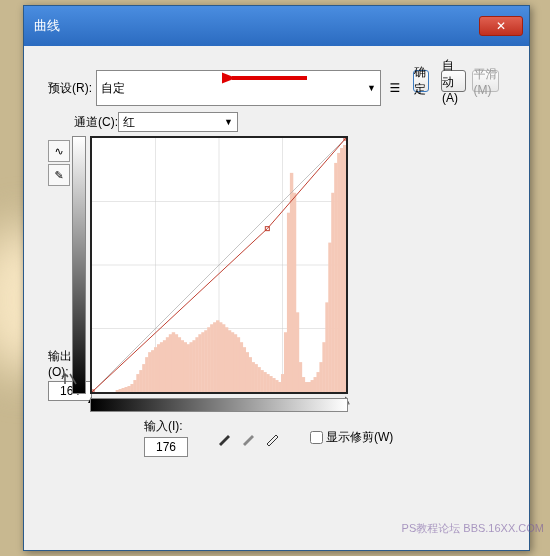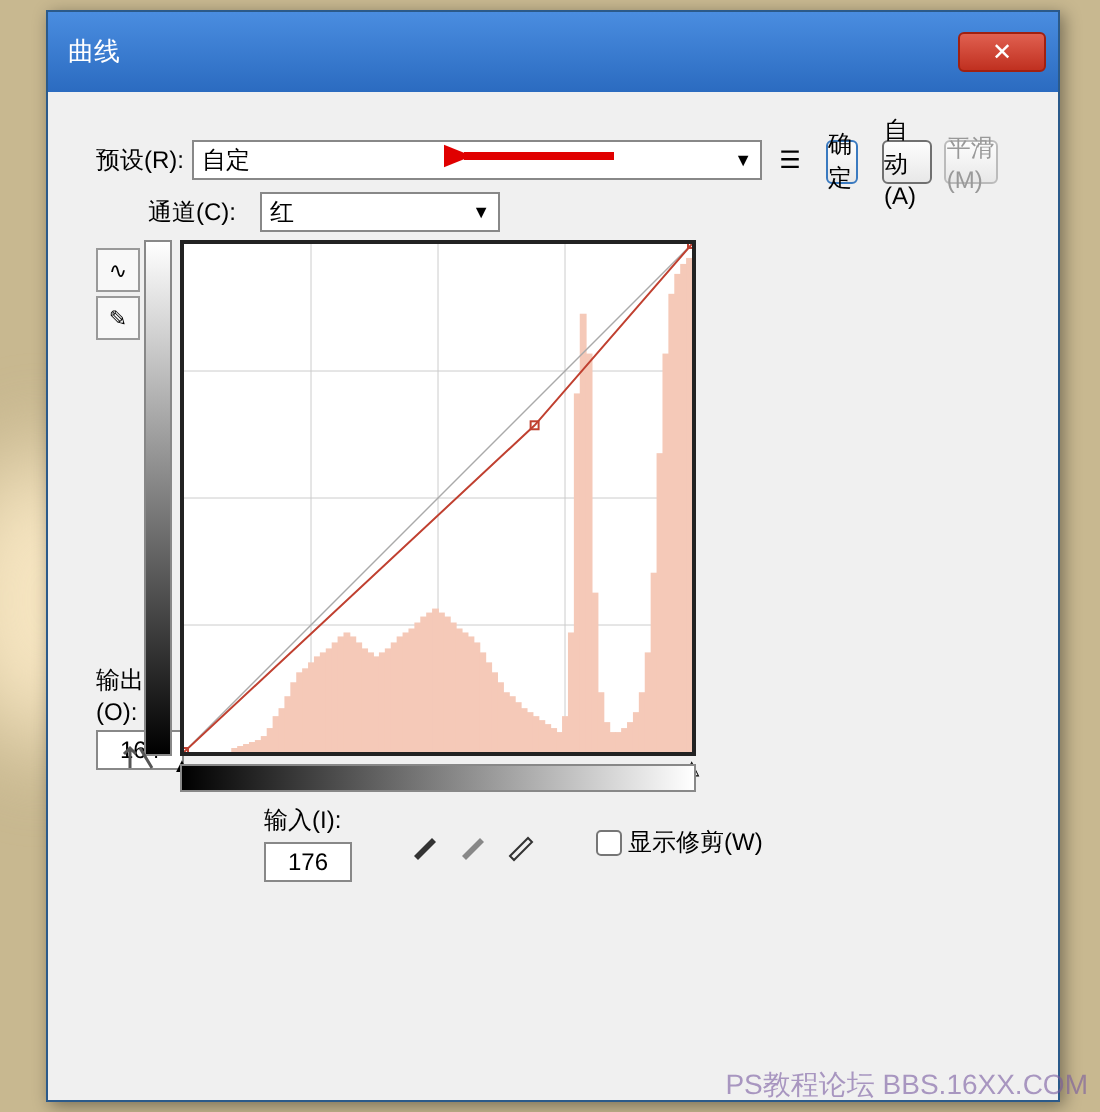--- a/index.html
+++ b/index.html
@@ -10,43 +10,43 @@
 .titlebar .title { flex: 1; padding-left: 4px; font-size: 13px; }
 .close-btn { width: 44px; height: 20px; background: linear-gradient(#e06050, #c03020); border-radius: 3px; border: 1px solid #a02010; display: flex; align-items: center; justify-content: center; color: #fff; font-size: 12px; }
 .content { display: flex; padding: 24px; gap: 8px; }
 .left-panel { flex: 1; }
 .right-panel { width: 92px; display: flex; gap: 6px; }
 .btn { height: 22px; border: 1px solid #707070; border-radius: 3px; background: linear-gradient(#fdfdfd, #e8e8e8); display: flex; align-items: center; justify-content: center; cursor: pointer; }
 .btn.primary { border: 1px solid #3a7ac0; }
 .btn.disabled { color: #999; border-color: #bbb; }
 .row { display: flex; align-items: center; gap: 4px; margin-bottom: 6px; }
 .label { white-space: nowrap; }
-.select-wide { flex: 1; height: 20px; border: 1px solid #888; background: #fff; display: flex; align-items: center; padding: 0 4px; }
+.select-wide { flex: 1; height: 36px; border: 1px solid #888; background: #fff; display: flex; align-items: center; padding: 0 4px; }
 .select-wide .arrow { margin-left: auto; font-size: 9px; }
 .preset-icon { width: 20px; height: 20px; display: flex; align-items: center; justify-content: center; }
-.channel-row { display: flex; align-items: center; gap: 12px; margin-left: 26px; margin-bottom: 4px; }
+.channel-row { display: flex; align-items: center; gap: 0; margin-left: 26px; margin-bottom: 4px; }
 .channel-select { width: 120px; height: 20px; border: 1px solid #888; background: #fff; display: flex; align-items: center; padding: 0 4px; }
 .channel-select .arrow { margin-left: auto; font-size: 9px; }
 .red-arrow { position: absolute; }
 .curve-area { display: flex; }
 .tools-col { width: 24px; display: flex; flex-direction: column; gap: 2px; padding-top: 4px; }
 .tool-btn { width: 22px; height: 22px; border: 1px solid #999; background: #f8f8f8; display: flex; align-items: center; justify-content: center; font-size: 11px; }
 .output-label { margin-top: 160px; }
 .num-input { width: 44px; height: 20px; border: 1px solid #888; background: #fff; text-align: center; margin-top: 2px; }
 .graph-wrap { flex: 1; position: relative; }
 .v-grad { position: absolute; left: 0; top: 0; width: 14px; height: 258px; background: linear-gradient(#fff, #000); border: 1px solid #888; }
 .graph { position: absolute; left: 18px; top: 0; width: 258px; height: 258px; border: 2px solid #222; background: #fff; }
 .h-grad { position: absolute; left: 18px; top: 262px; width: 258px; height: 14px; background: linear-gradient(90deg, #000, #fff); border: 1px solid #888; }
 .slider-tri-l { position: absolute; left: 14px; top: 258px; font-size: 10px; }
 .slider-tri-r { position: absolute; left: 270px; top: 258px; font-size: 10px; }
-.input-row { position: absolute; top: 282px; left: 60px; display: flex; align-items: center; gap: 28px; }
+.input-row { position: absolute; top: 282px; left: 72px; display: flex; align-items: center; gap: 28px; }
 .eyedrop { display: inline-block; width: 18px; height: 18px; }
 .checkbox-row { display: flex; align-items: center; gap: 3px; }
 .cb { width: 13px; height: 13px; }
-.watermark { position: absolute; right: 6px; bottom: 4px; font-size: 14px; color: rgba(120,90,160,0.6); }
+.watermark { position: absolute; right: 6px; bottom: 20px; font-size: 11px; color: rgba(120,90,160,0.6); }
 </style>
 </head>
 <body>
 
 <div class="bg-blur"></div>
 
 <div class="dialog">
   <div class="titlebar">
     <span class="title">曲线</span>
     <div class="close-btn">✕</div>

